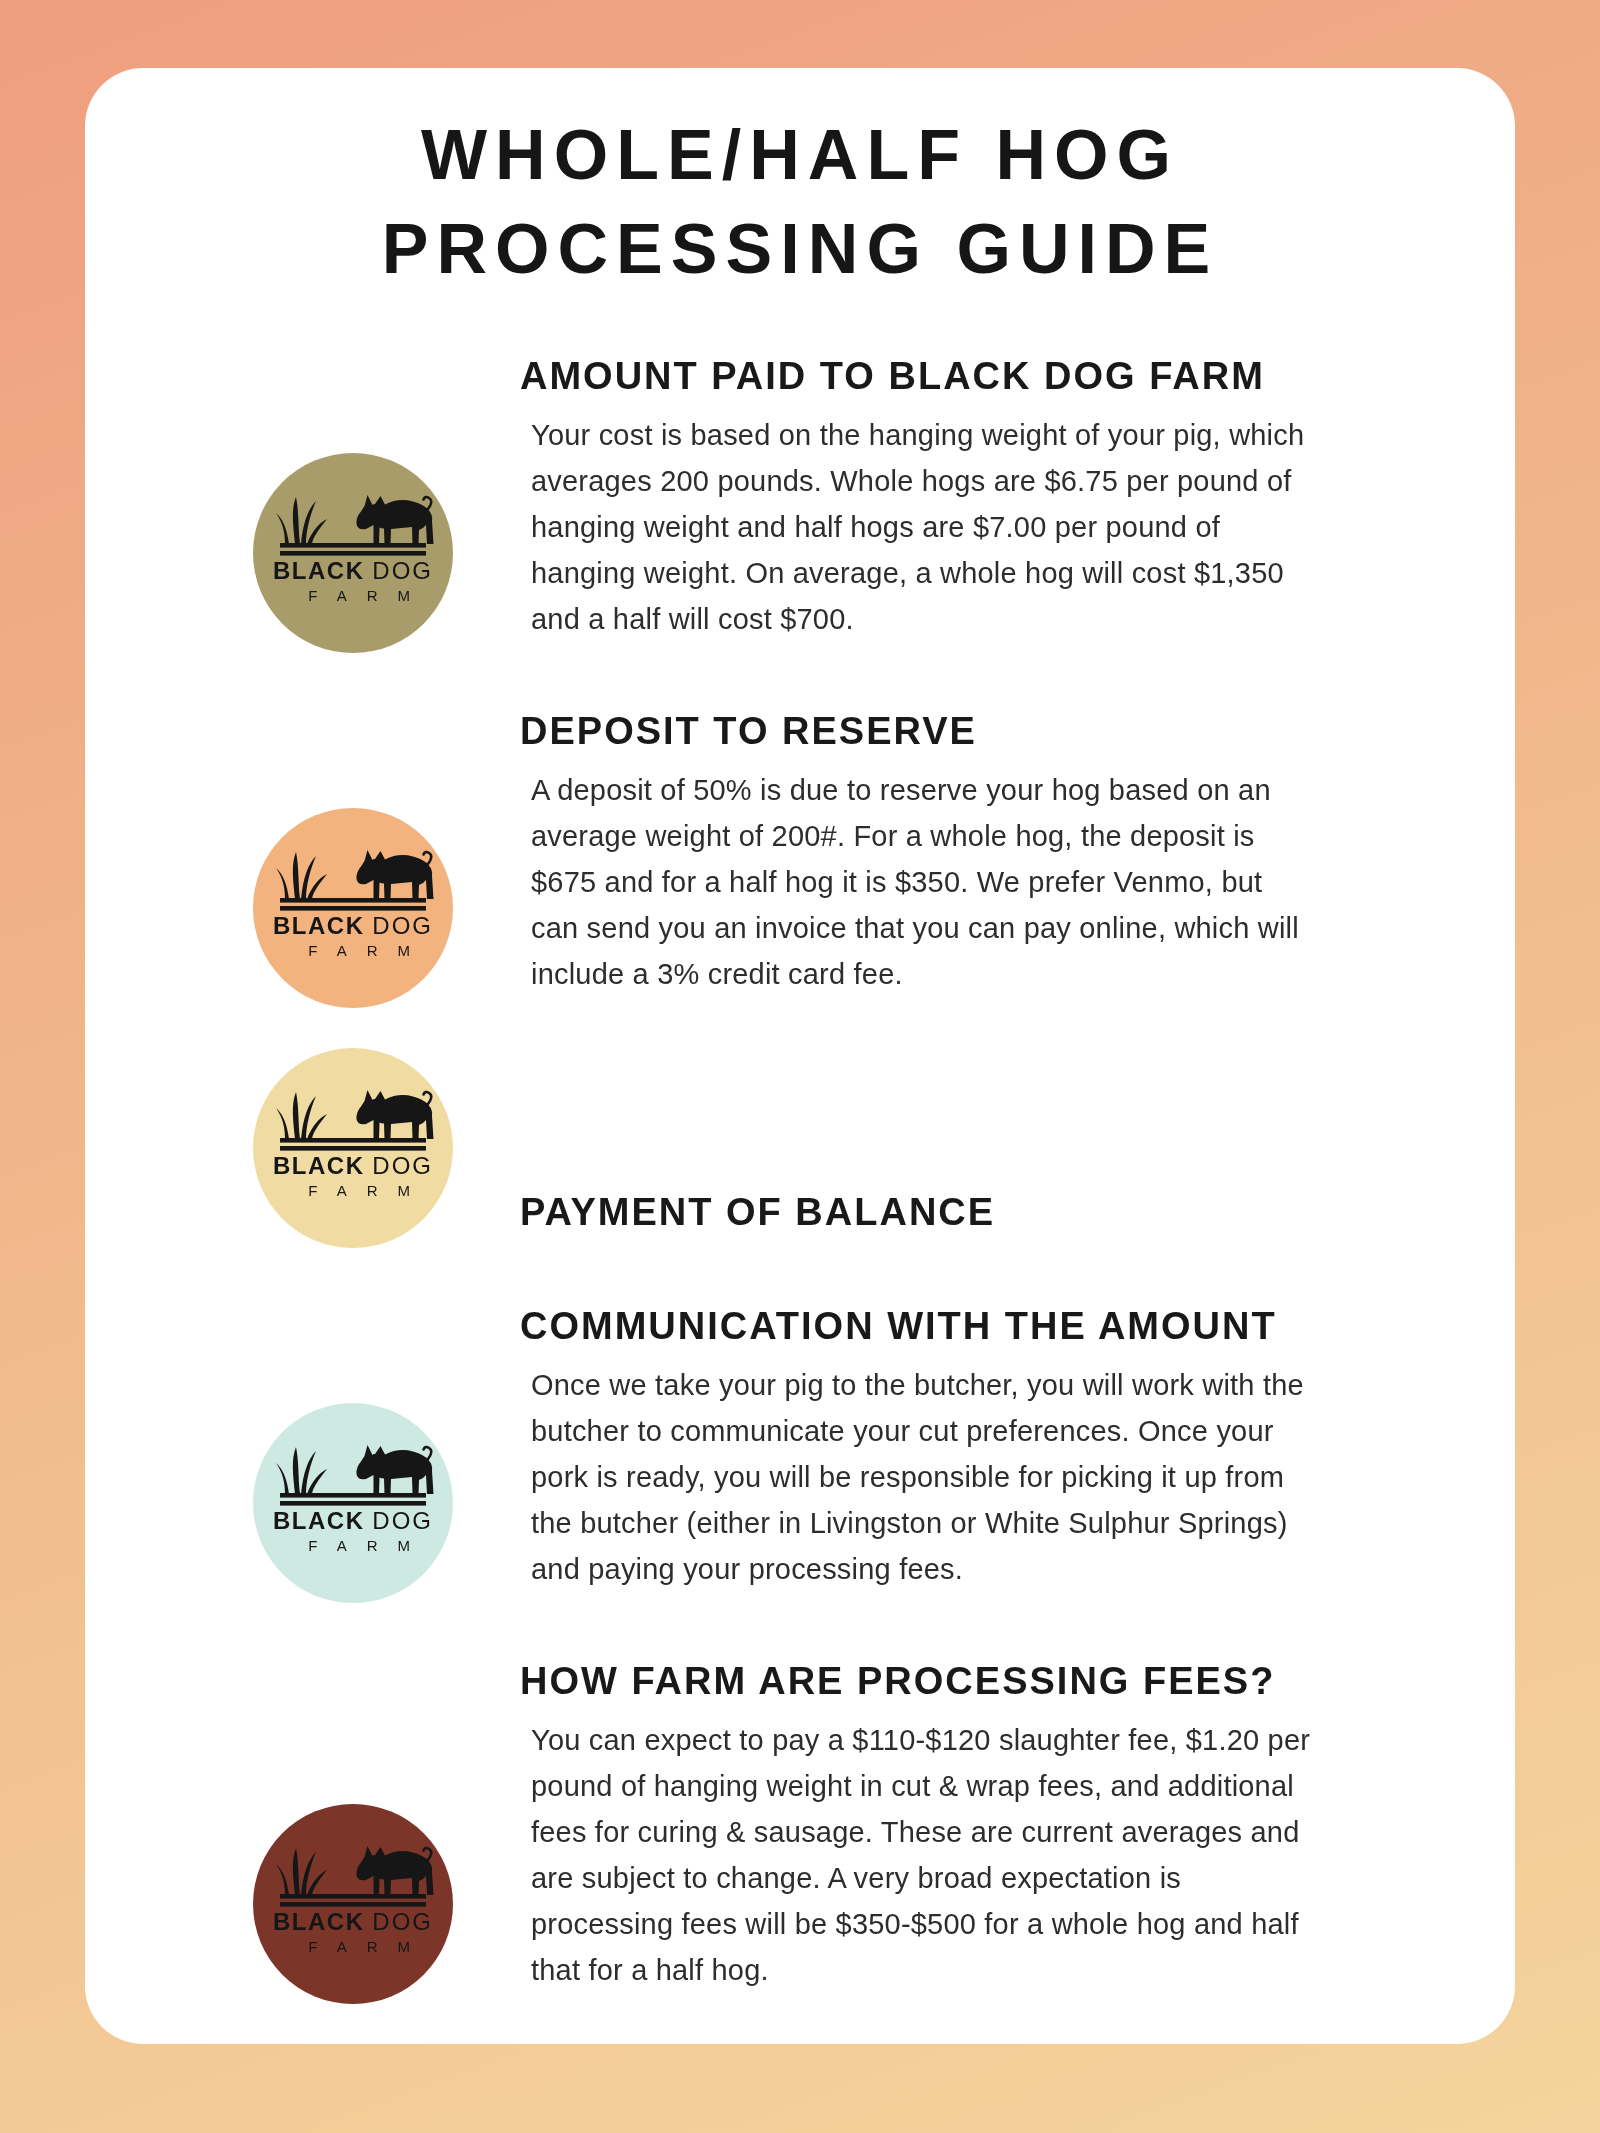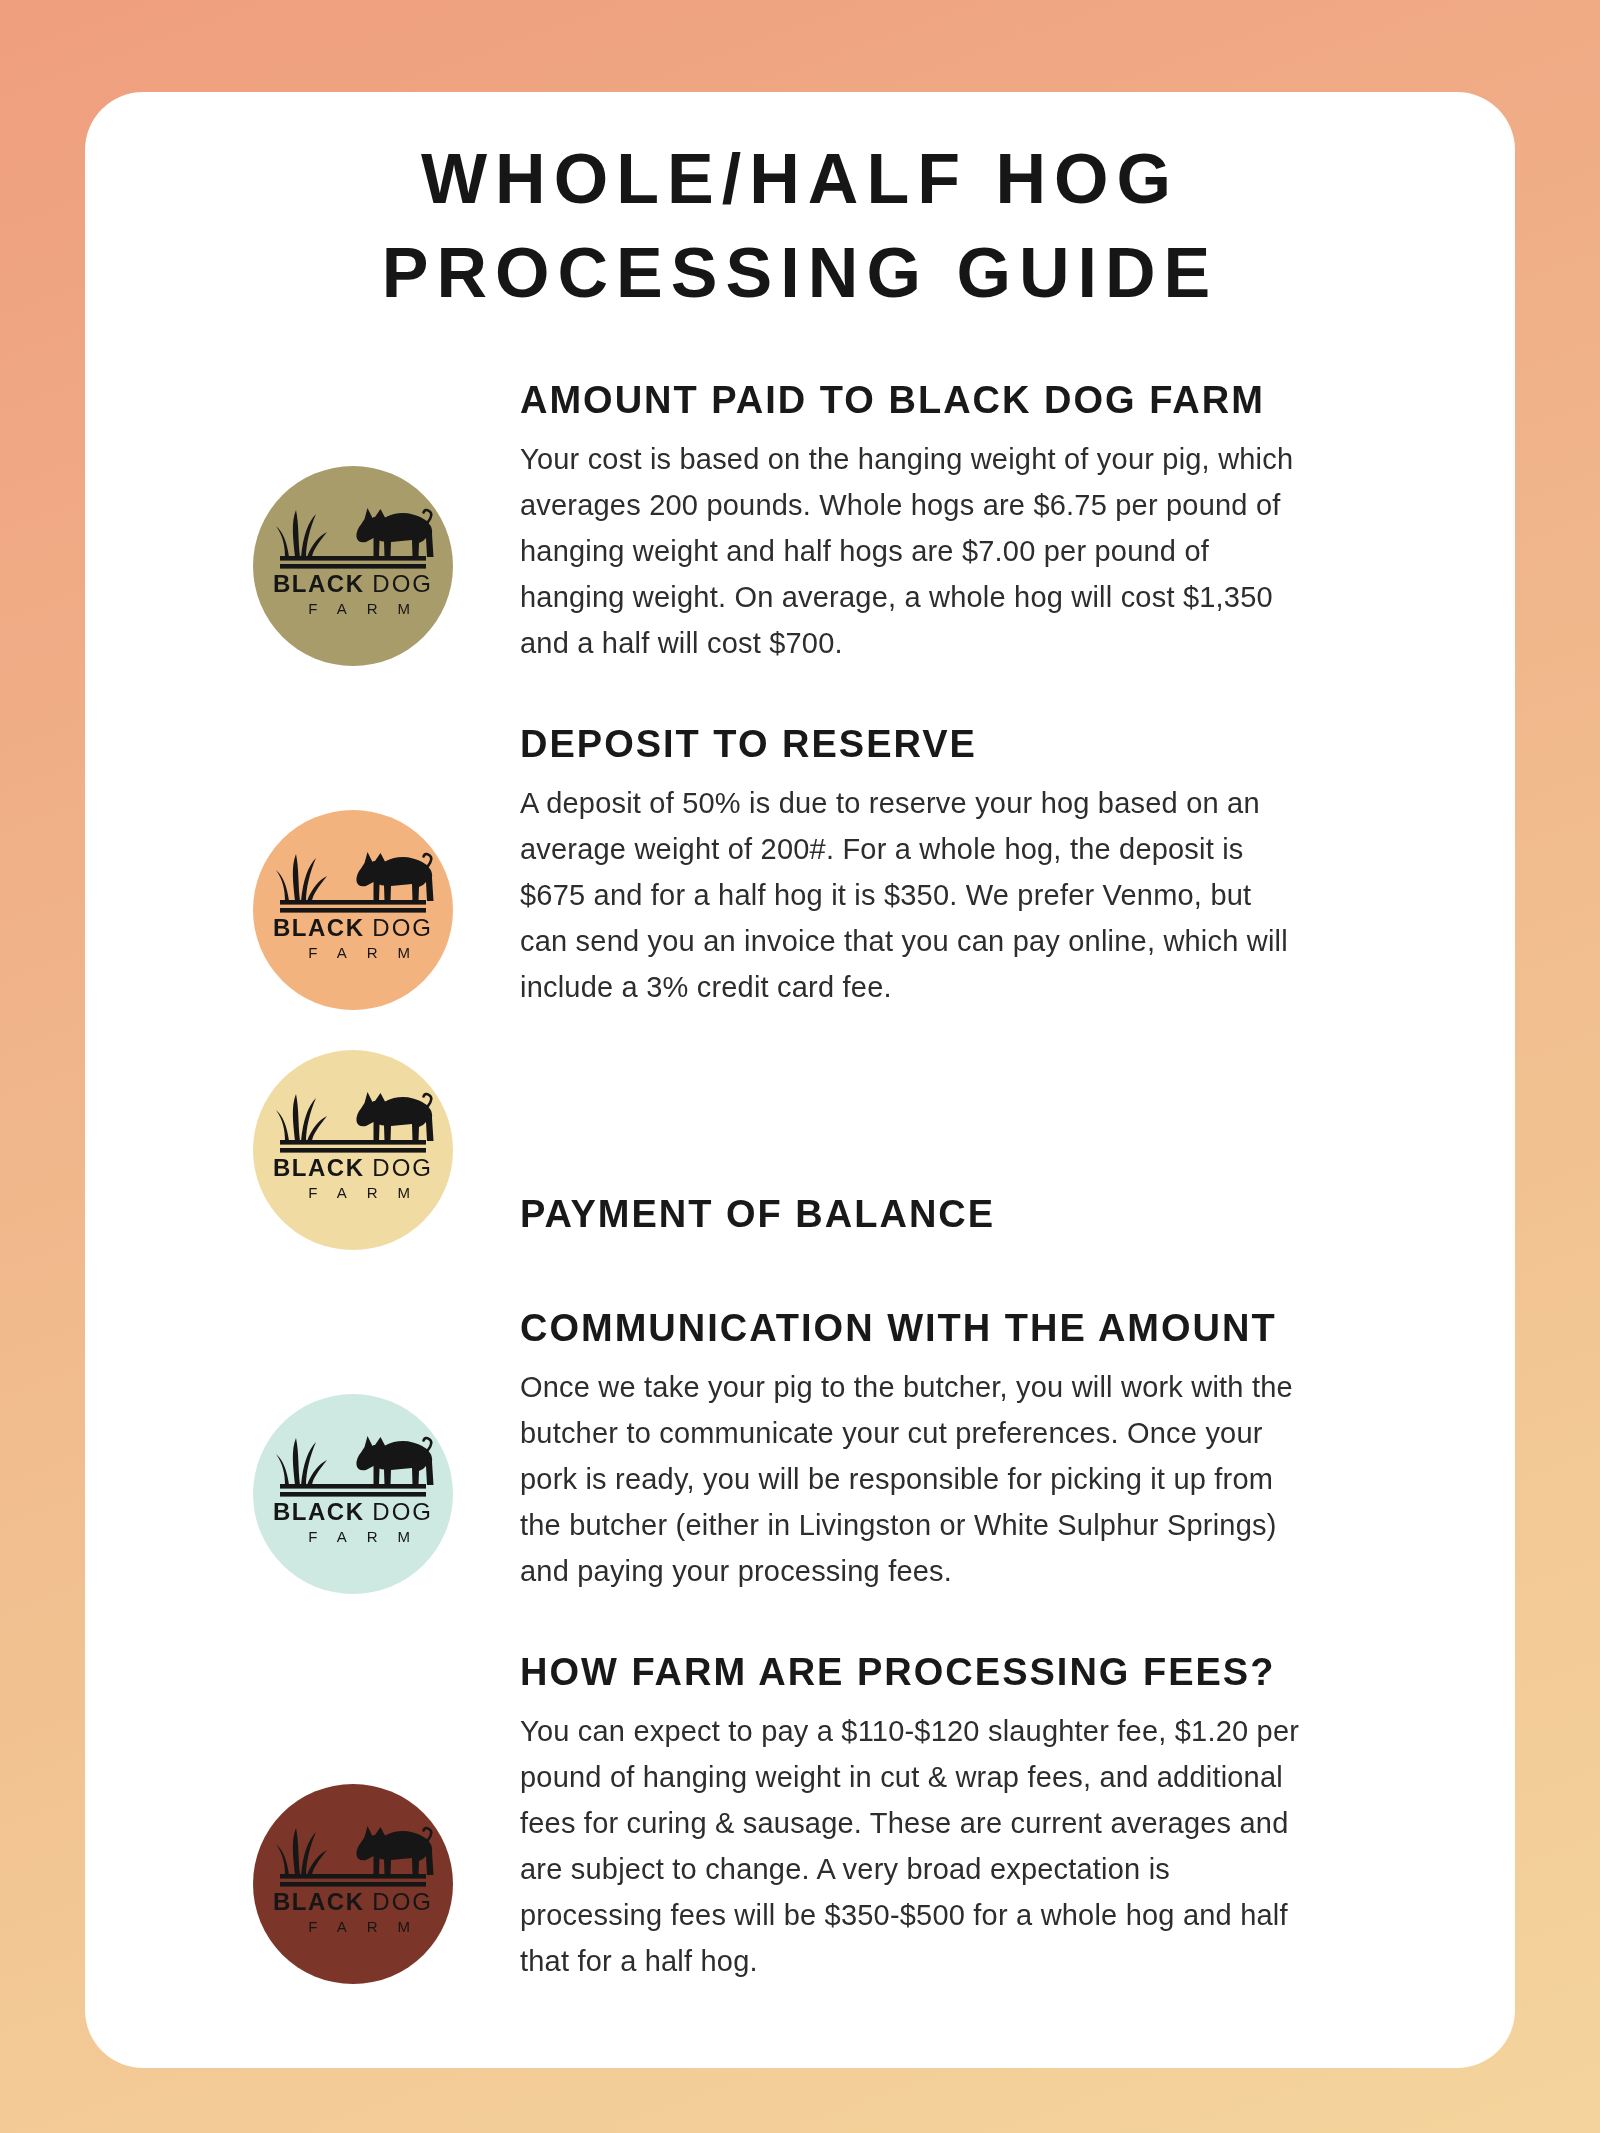--- a/index.html
+++ b/index.html
@@ -4,21 +4,21 @@
 <style>
   html,body{margin:0;padding:0;background:#fff;}
   .page{
     position:relative;
     width:1600px;height:2133px;
     background:linear-gradient(160deg,#ef9e7e 0%,#f0b289 35%,#f2c592 68%,#f4d49c 100%);
     font-family:"Liberation Sans",sans-serif;
     overflow:hidden;
   }
   .card{
-    position:absolute;left:85px;top:92px;
+    position:absolute;left:85px;top:68px;
     width:1430px;height:1976px;
     background:#ffffff;
     border-radius:58px;
     box-sizing:border-box;
   }
   .title{
     margin:0;padding-top:40px;
     text-align:center;
     font-size:70px;line-height:94px;
     font-weight:700;letter-spacing:0.115em;
@@ -38,21 +38,21 @@
   }
   .badge svg{display:block;width:200px;height:200px;}
   .sec-text{width:890px;}
   .sec-heading{
     margin:0 0 12px 0;
     font-size:38px;line-height:48px;
     font-weight:700;letter-spacing:2px;
     color:#191919;
   }
   .sec-body{
-    margin:0;
+    margin:11px;
     font-size:29px;line-height:46px;
     letter-spacing:0.2px;
     color:#2d2d2d;
     white-space:pre-line;
   }
   .defs-holder{position:absolute;width:0;height:0;overflow:hidden;}
 </style>
 </head>
 <body>
 

